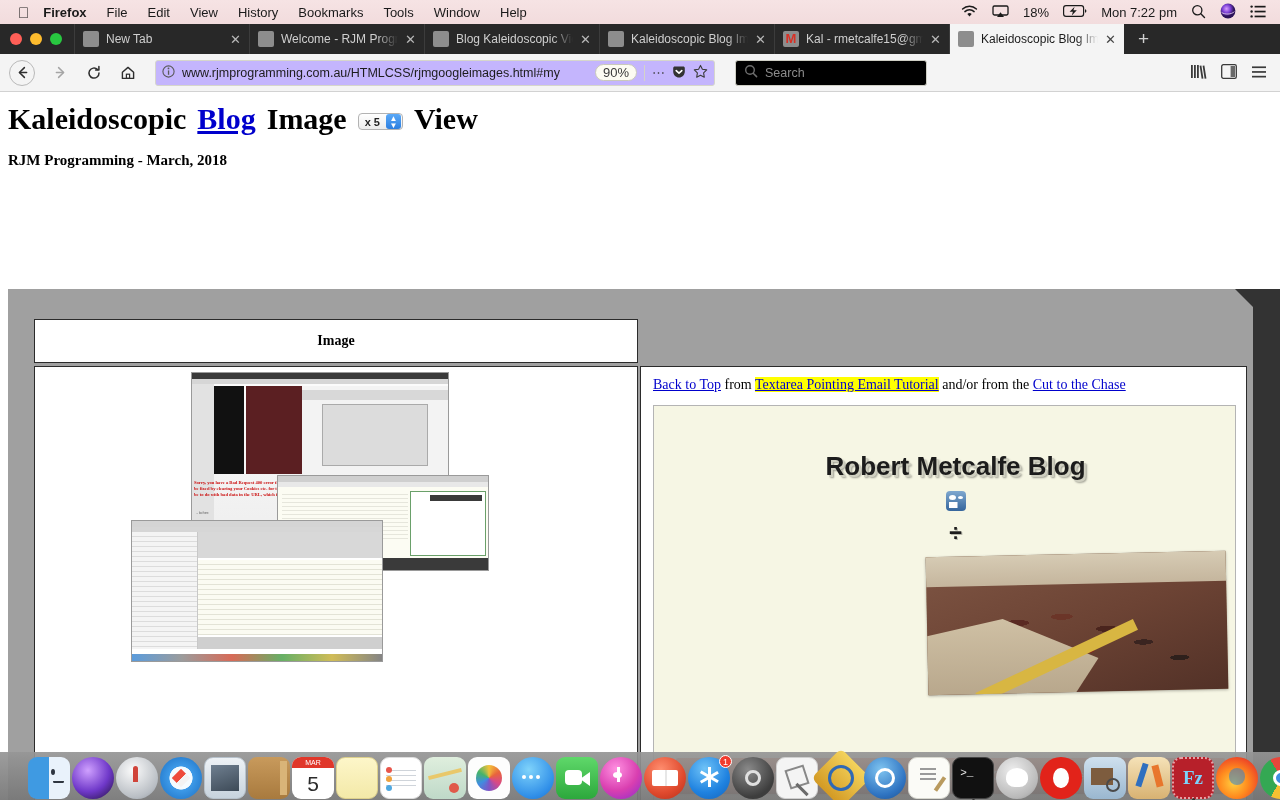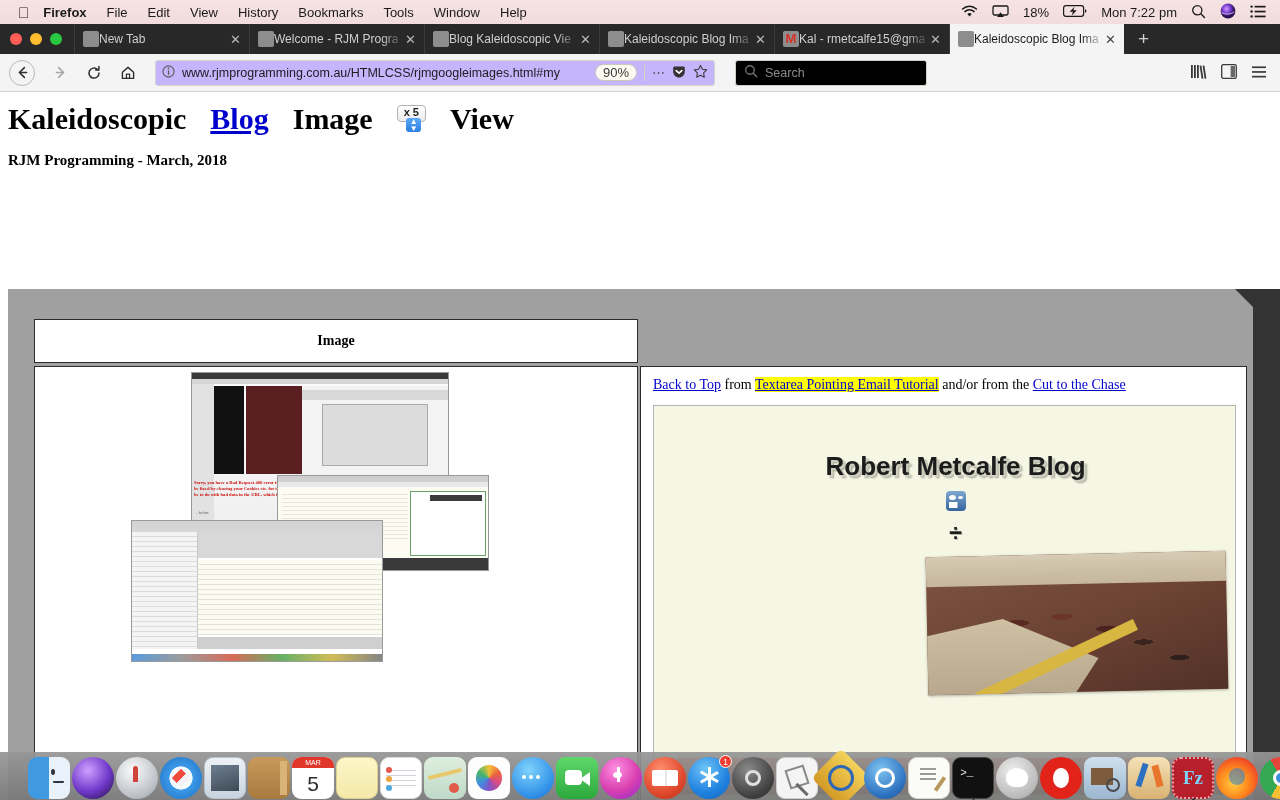--- a/index.html
+++ b/index.html
@@ -34,21 +34,21 @@
     height: 30px; background: #282828; display: flex; align-items: stretch;
     position: relative;
   }
   #tabstrip .traffic { display: flex; align-items: center; gap: 8px; padding: 0 12px 0 10px; }
   #tabstrip .dot { width: 12px; height: 12px; border-radius: 50%; }
   .dot.red { background: #ff5f57; }
   .dot.yellow { background: #febc2e; }
   .dot.green { background: #28c840; }
 
   .tab {
-    width: 175px; display: flex; align-items: center; 
+    width: 175px; display: flex; align-items: center; gap: 7px;
     padding: 0 8px; font-size: 12px; color: #cfcfcf;
     border-left: 1px solid #3c3c3c; position: relative; min-width: 0;
   }
   .tab .favicon {
     width: 16px; height: 16px; flex: 0 0 16px; border-radius: 2px;
     background: #8d8d8d; overflow: hidden; position: relative;
   }
   .tab .label { flex: 1 1 auto; overflow: hidden; white-space: nowrap;
     -webkit-mask-image: linear-gradient(to right, #000 82%, transparent 100%);
     mask-image: linear-gradient(to right, #000 82%, transparent 100%); }
@@ -97,28 +97,27 @@
     border: 1px solid #cfcfc5; border-radius: 3px; display: flex; align-items: center;
     gap: 7px; padding: 0 8px; font-size: 12.5px; color: #8c8c8c; flex: 0 0 auto;
   }
   #navbar .tail { margin-left: auto; display: flex; align-items: center; gap: 14px; padding-right: 4px;
                   color: #3a3a3a; font-size: 15px; }
 
   
   #content { position: relative; height: 708px; background: #fff; overflow: hidden; }
 
   #page-head { padding: 10px 0 0 8px; font-family: "Liberation Serif", serif; }
-  #page-title { font-size: 30px; font-weight: bold; color: #000; display: flex; align-items: center; gap: 24px; }
+  #page-title { font-size: 30px; font-weight: bold; color: #000; display: flex; align-items: flex-end; gap: 11px; }
   #page-title .lnk { color: #0000cc; text-decoration: underline; }
   .select-mini {
     font-family: "Liberation Sans", sans-serif; font-size: 11px;
     border: 1px solid #b3b3b3; border-radius: 4px; background: linear-gradient(#ffffff,#ececec);
     height: 17px; display: inline-flex; align-items: center; padding: 0 0 0 6px; position: relative; top: -6px;
     color: #222;
-    flex-direction: column;
   }
   .select-mini .val { padding-right: 6px; }
   .select-mini .arrows {
     width: 15px; height: 15px; margin: 0 1px 0 0; border-radius: 3px;
     background: linear-gradient(#5aa9f8, #2d7fe0); color: #fff; font-size: 8px; line-height: 7px;
     display: flex; flex-direction: column; align-items: center; justify-content: center;
   }
   #page-sub { font-size: 15px; font-weight: bold; margin-top: 16px; font-family: "Liberation Serif", serif; }
 
   #gray-panel {

